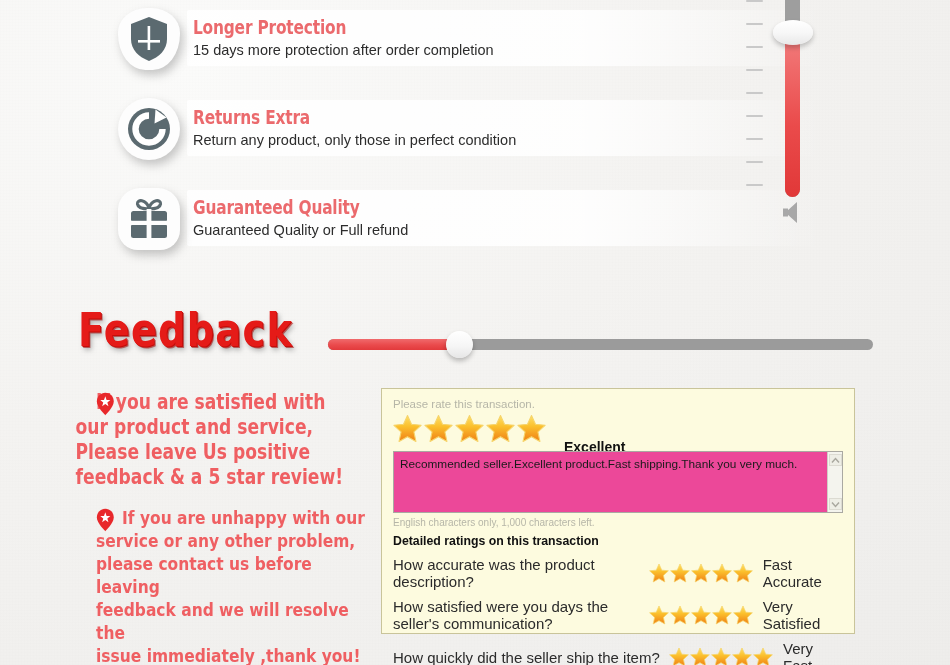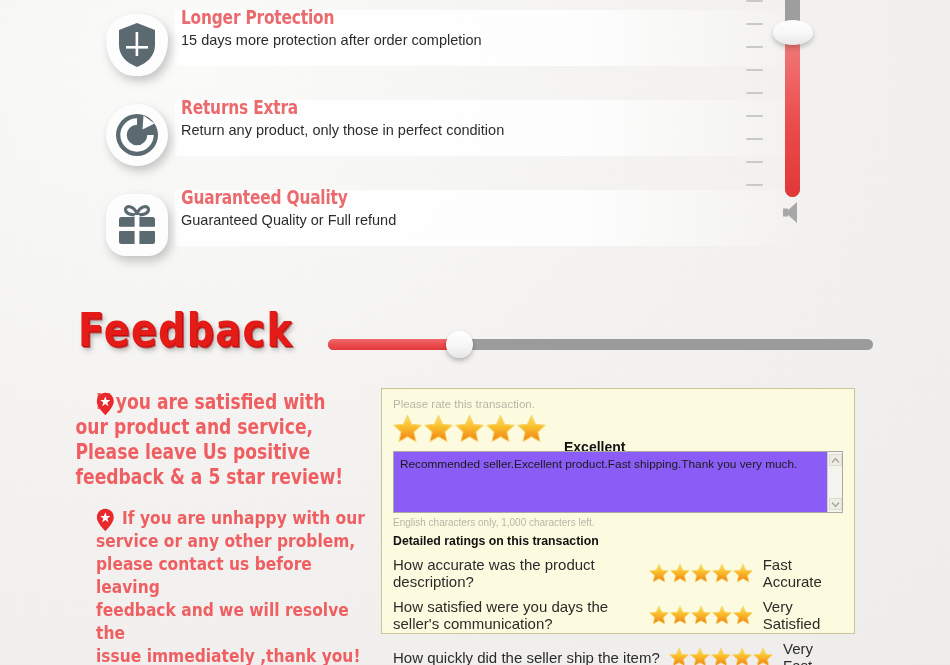--- a/index.html
+++ b/index.html
@@ -37,24 +37,25 @@
   
   .feature-rows {
     position: absolute;
     left: 0;
     top: 0;
     width: 950px;
     height: 268px;
   }
   .feature-row {
     position: absolute;
-    left: 100px;
+    left: 112px;
     width: 760px;
     height: 62px;
     display: flex;
+    align-items: center;
   }
   .feature-row .band {
     position: absolute;
     left: 75px;
     top: 2px;
     width: 636px;
     height: 56px;
     background: linear-gradient(90deg,
         rgba(255,255,255,.92) 0%,
         rgba(255,255,255,.88) 62%,
@@ -291,21 +292,21 @@
     margin-left: 18px;
     font-size: 14px;
     font-weight: bold;
     color: #111;
     margin-top: 34px;
   }
   .review-box {
     position: relative;
     margin-top: 6px;
     height: 62px;
-    background: #8b5cf6;
+    background: #ec4899;
     border: 1px solid #aaa9a2;
     box-sizing: border-box;
     display: flex;
   }
   .review-text {
     flex: 1;
     padding: 5px 6px;
     font-size: 11.8px;
     color: #1a1a1a;
     line-height: 15px;

